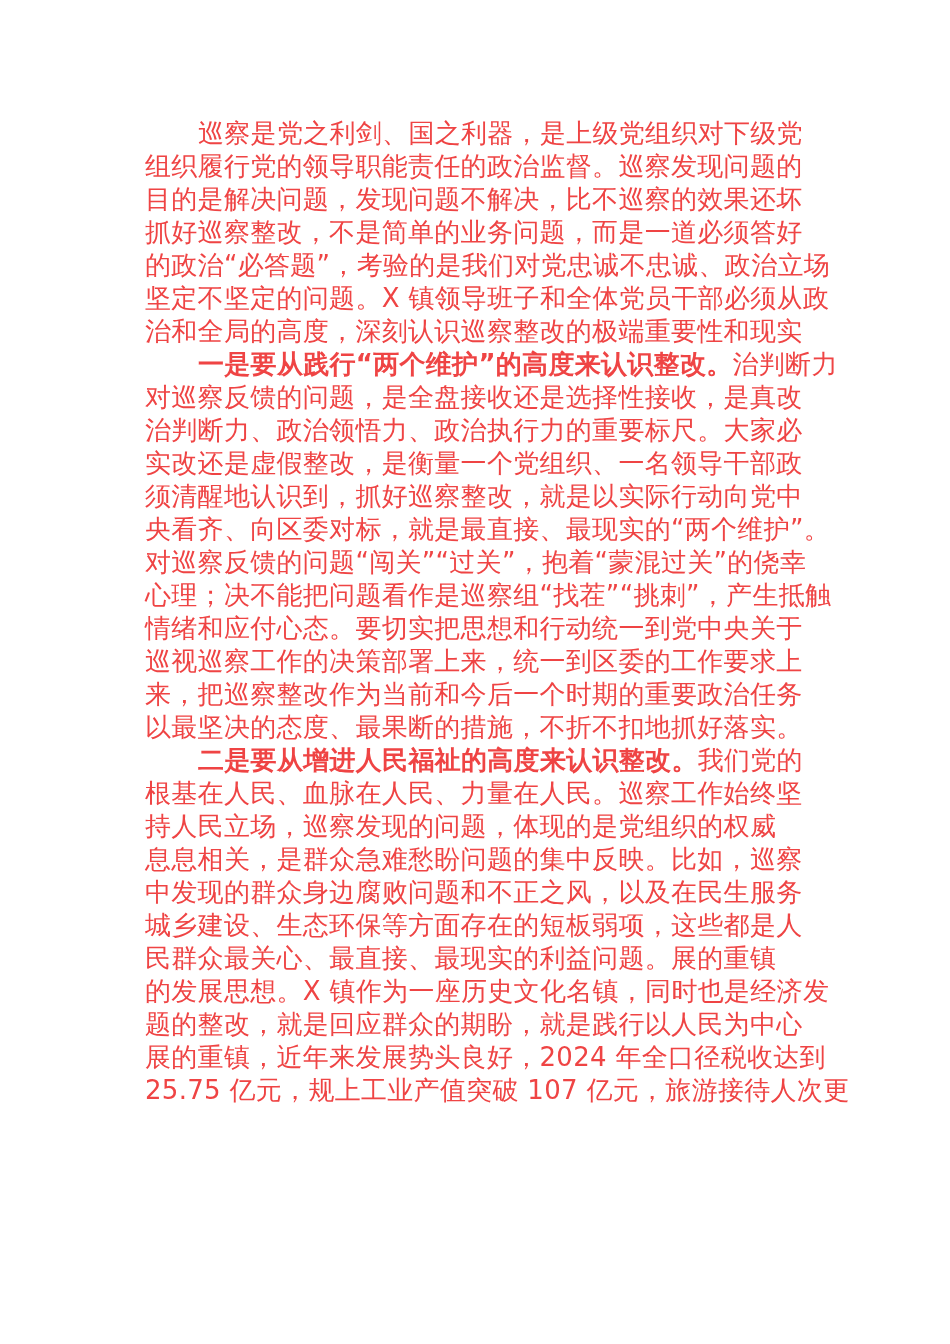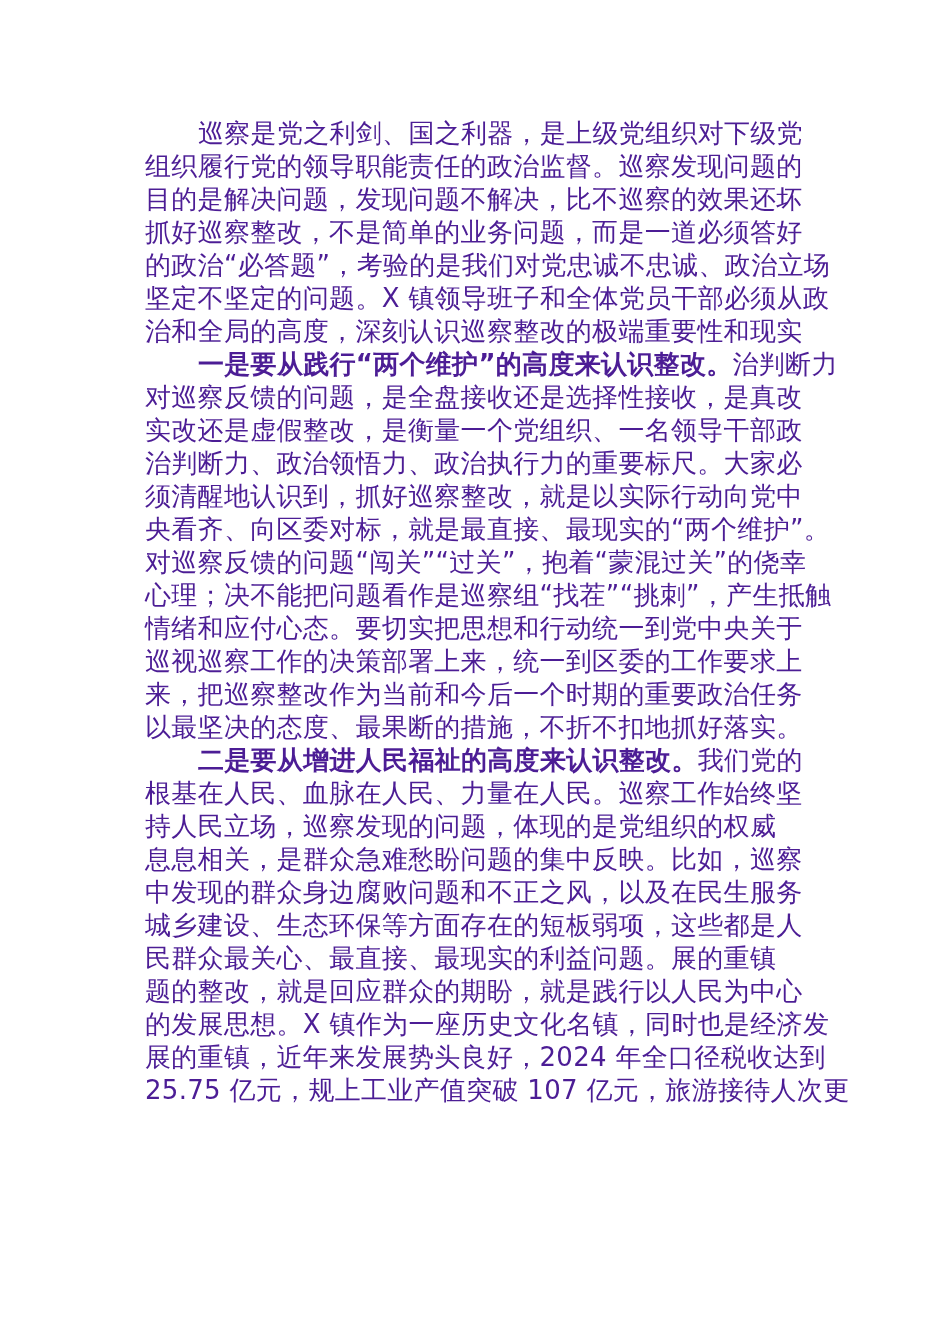--- a/index.html
+++ b/index.html
@@ -14,21 +14,21 @@
       overflow: hidden;
     }
     .page {
       position: absolute;
       left: 145px;
       top: 117px;
       width: 665px;
       font-family: "DejaVu Sans", "Liberation Sans", sans-serif;
       font-size: 26px;
       line-height: 33px;
-      color: #4c1d95;
+      color: #ef4444;
     }
     .para {
       margin: 0;
     }
     .line {
       display: block;
       white-space: nowrap;
       height: 33px;
       letter-spacing: 0.3px;
     }
@@ -50,39 +50,39 @@
     <span class="line">目的是解决问题，发现问题不解决，比不巡察的效果还坏</span>
     <span class="line">抓好巡察整改，不是简单的业务问题，而是一道必须答好</span>
     <span class="line">的政治“必答题”，考验的是我们对党忠诚不忠诚、政治立场</span>
     <span class="line">坚定不坚定的问题。X 镇领导班子和全体党员干部必须从政</span>
     <span class="line">治和全局的高度，深刻认识巡察整改的极端重要性和现实</span>
   </div>
 
   <div class="para">
     <span class="line indent"><span class="bold">一是要从践行“两个维护”的高度来认识整改。</span><span>治判断力</span></span>
     <span class="line">对巡察反馈的问题，是全盘接收还是选择性接收，是真改</span>
+    <span class="line">治判断力、政治领悟力、政治执行力的重要标尺。大家必</span>
     <span class="line">实改还是虚假整改，是衡量一个党组织、一名领导干部政</span>
-    <span class="line">治判断力、政治领悟力、政治执行力的重要标尺。大家必</span>
     <span class="line">须清醒地认识到，抓好巡察整改，就是以实际行动向党中</span>
     <span class="line">央看齐、向区委对标，就是最直接、最现实的“两个维护”。</span>
     <span class="line">对巡察反馈的问题“闯关”“过关”，抱着“蒙混过关”的侥幸</span>
     <span class="line">心理；决不能把问题看作是巡察组“找茬”“挑刺”，产生抵触</span>
     <span class="line">情绪和应付心态。要切实把思想和行动统一到党中央关于</span>
     <span class="line">巡视巡察工作的决策部署上来，统一到区委的工作要求上</span>
     <span class="line">来，把巡察整改作为当前和今后一个时期的重要政治任务</span>
     <span class="line">以最坚决的态度、最果断的措施，不折不扣地抓好落实。</span>
   </div>
 
   <div class="para">
     <span class="line indent"><span class="bold">二是要从增进人民福祉的高度来认识整改。</span><span>我们党的</span></span>
     <span class="line">根基在人民、血脉在人民、力量在人民。巡察工作始终坚</span>
     <span class="line">持人民立场，巡察发现的问题，体现的是党组织的权威</span>
     <span class="line">息息相关，是群众急难愁盼问题的集中反映。比如，巡察</span>
     <span class="line">中发现的群众身边腐败问题和不正之风，以及在民生服务</span>
     <span class="line">城乡建设、生态环保等方面存在的短板弱项，这些都是人</span>
     <span class="line">民群众最关心、最直接、最现实的利益问题。展的重镇</span>
+    <span class="line">的发展思想。X 镇作为一座历史文化名镇，同时也是经济发</span>
     <span class="line">题的整改，就是回应群众的期盼，就是践行以人民为中心</span>
-    <span class="line">的发展思想。X 镇作为一座历史文化名镇，同时也是经济发</span>
     <span class="line">展的重镇，近年来发展势头良好，2024 年全口径税收达到</span>
     <span class="line">25.75 亿元，规上工业产值突破 107 亿元，旅游接待人次更</span>
   </div>
 
 </div>
 
 </body></html>

